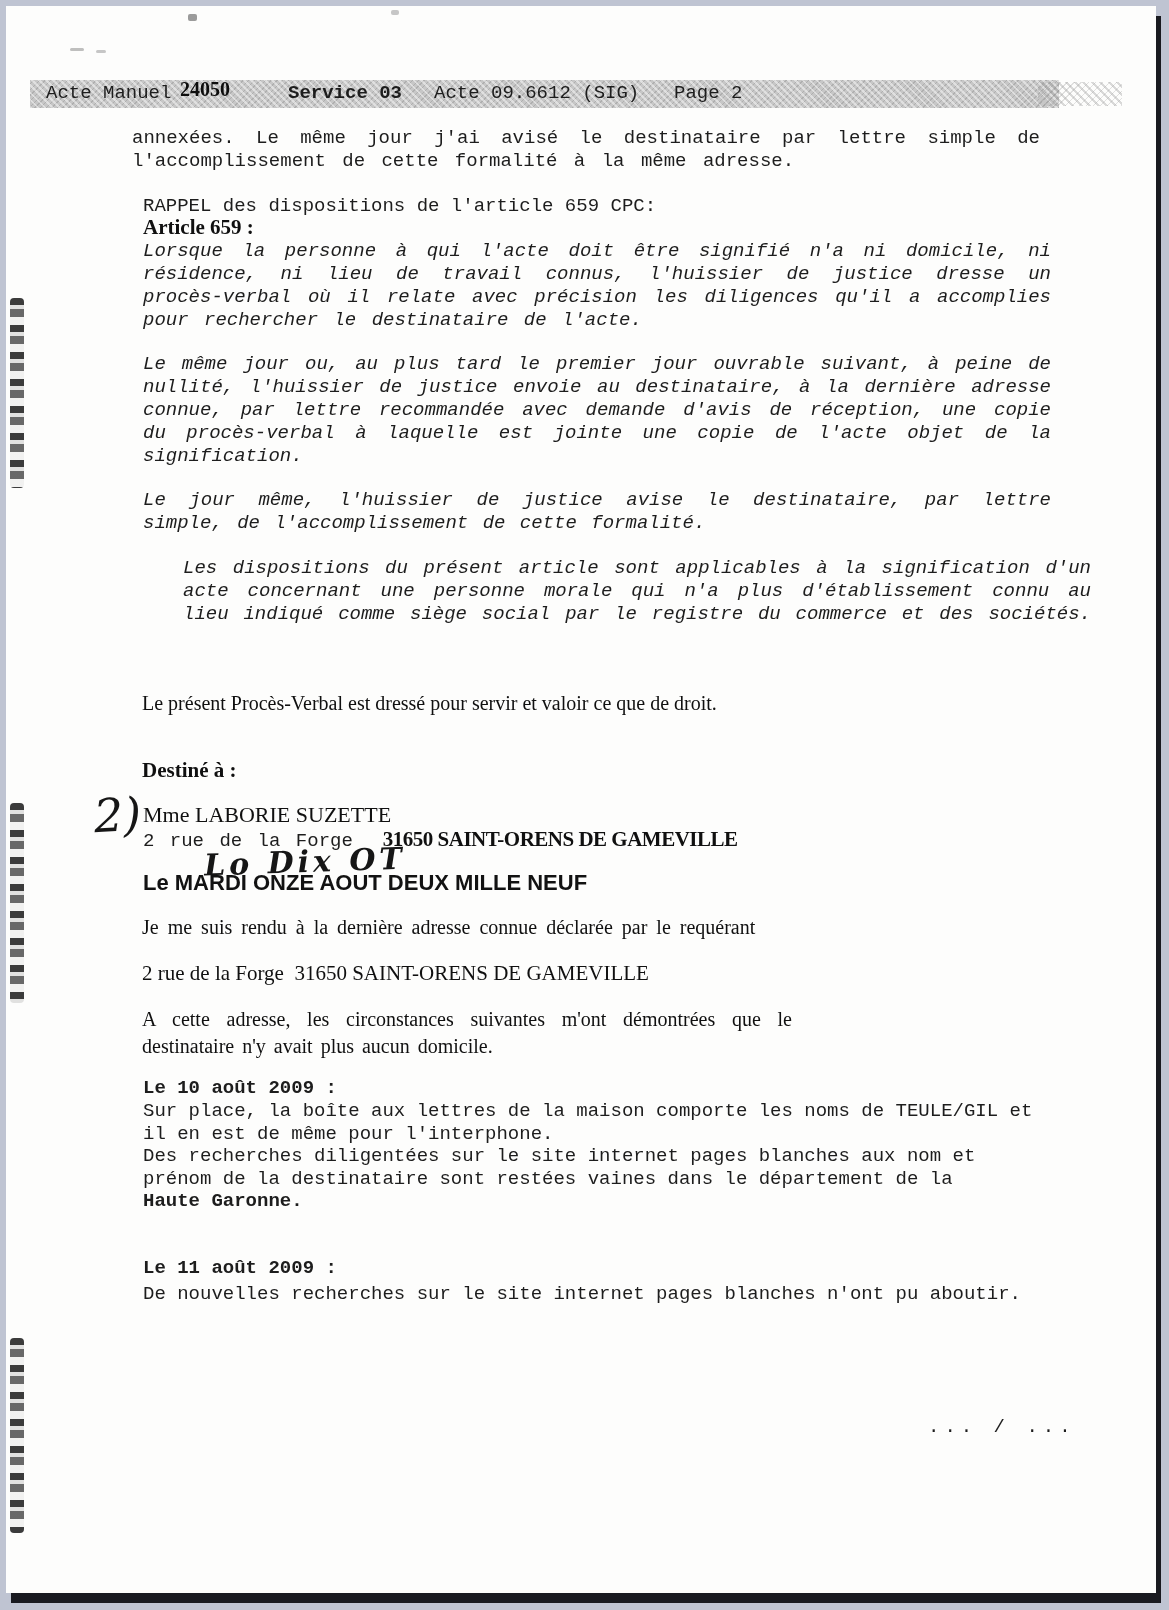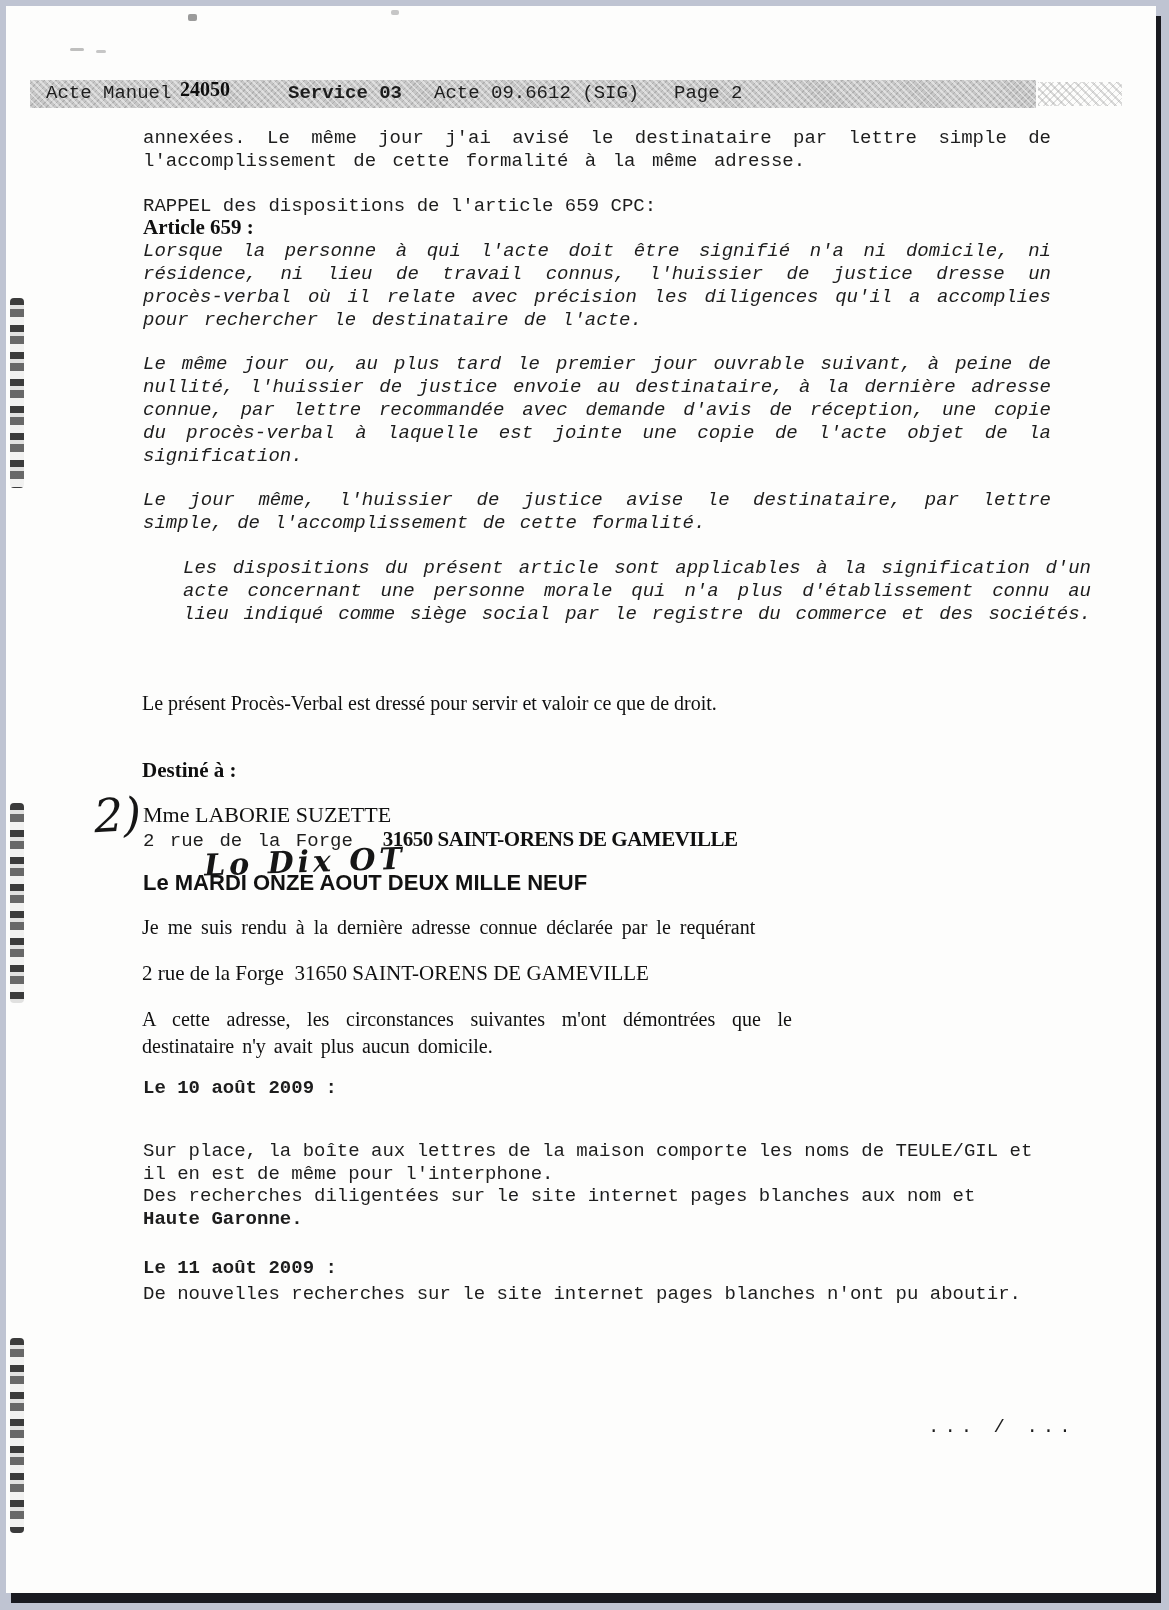--- a/index.html
+++ b/index.html
@@ -23,20 +23,21 @@
   .serif{font-family:"Liberation Serif","DejaVu Serif",serif;font-size:20px;color:#101010;}
   .just{text-align:justify;}
   .justlast{text-align:justify;text-align-last:justify;}
   
   .band{
     left:24px;top:74px;width:1006px;height:28px;
     background-color:#c7c7c7;
     background-image:
       repeating-linear-gradient(45deg, rgba(255,255,255,.45) 0 2px, rgba(0,0,0,0) 2px 5px),
       repeating-linear-gradient(-45deg, rgba(90,90,90,.22) 0 1px, rgba(0,0,0,0) 1px 4px);
+    padding-left: 23px;
   }
   .band-ext{
     left:1032px;top:76px;width:84px;height:24px;
     background-image:
       repeating-linear-gradient(45deg, rgba(150,150,150,.35) 0 2px, rgba(0,0,0,0) 2px 6px),
       repeating-linear-gradient(-45deg, rgba(150,150,150,.28) 0 1px, rgba(0,0,0,0) 1px 5px);
   }
   .band span{position:absolute;top:2px;white-space:nowrap;}
   .hdr-num{font-family:"Liberation Serif",serif;font-weight:bold;font-size:20px;top:-2px !important;color:#0d0d0d;}
   
@@ -75,21 +76,21 @@
 
   <div class="abs band mono">
     <span style="left:16px;">Acte Manuel</span>
     <span class="hdr-num" style="left:150px;">24050</span>
     <span class="mono-b" style="left:258px;">Service 03</span>
     <span style="left:404px;">Acte 09.6612 (SIG)</span>
     <span style="left:644px;">Page 2</span>
   </div>
   <div class="abs band-ext"></div>
 
-  <div class="abs mono just" style="left:137px;top:121px;width:908px;word-spacing:5px;">annexées. Le même jour j'ai avisé le destinataire par lettre simple de l'accomplissement de cette formalité à la même adresse.</div>
+  <div class="abs mono just" style="left:126px;top:121px;width:908px;word-spacing:5px;">annexées. Le même jour j'ai avisé le destinataire par lettre simple de l'accomplissement de cette formalité à la même adresse.</div>
 
   <div class="abs mono" style="left:137px;top:189px;">RAPPEL des dispositions de l'article 659 CPC:</div>
   <div class="abs serif" style="left:137px;top:209px;font-weight:bold;font-size:21px;">Article 659 :</div>
 
   <div class="abs mono mono-i just" style="left:137px;top:234px;width:908px;word-spacing:4px;">Lorsque la personne à qui l'acte doit être signifié n'a ni domicile, ni résidence, ni lieu de travail connus, l'huissier de justice dresse un procès-verbal où il relate avec précision les diligences qu'il a accomplies pour rechercher le destinataire de l'acte.</div>
   <div class="abs mono mono-i just" style="left:137px;top:347px;width:908px;word-spacing:4px;">Le même jour ou, au plus tard le premier jour ouvrable suivant, à peine de nullité, l'huissier de justice envoie au destinataire, à la dernière adresse connue, par lettre recommandée avec demande d'avis de réception, une copie du procès-verbal à laquelle est jointe une copie de l'acte objet de la signification.</div>
   <div class="abs mono mono-i just" style="left:137px;top:483px;width:908px;word-spacing:3px;">Le jour même, l'huissier de justice avise le destinataire, par lettre simple, de l'accomplissement de cette formalité.</div>
   <div class="abs mono mono-i justlast" style="left:137px;top:551px;width:908px;word-spacing:3px;margin-left:40px;">Les dispositions du présent article sont applicables à la signification d'un acte concernant une personne morale qui n'a plus d'établissement connu au lieu indiqué comme siège social par le registre du commerce et des sociétés.</div>
 
   <div class="abs serif" style="left:136px;top:686px;text-align:right;">Le présent Procès-Verbal est dressé pour servir et valoir ce que de droit.</div>
@@ -108,24 +109,25 @@
 
   <div class="abs serif" style="left:136px;top:910px;width:660px;word-spacing:4px;">Je me suis rendu à la dernière adresse connue déclarée par le requérant</div>
 
   <div class="abs" style="left:137px;top:864px;font-family:'Liberation Sans','DejaVu Sans',sans-serif;font-weight:bold;font-size:22px;color:#121212;">Le MARDI ONZE AOUT DEUX MILLE NEUF</div>
 
   <div class="abs serif" style="left:136px;top:955px;font-size:21px;white-space:pre;">2 rue de la Forge  31650 SAINT-ORENS DE GAMEVILLE</div>
 
   <div class="abs serif just" style="left:136px;top:1000px;width:650px;line-height:27px;word-spacing:3px;">A cette adresse, les circonstances suivantes m'ont démontrées que le destinataire n'y avait plus aucun domicile.</div>
 
   <div class="abs mono mono-b" style="left:137px;top:1071px;">Le 10 août 2009 :</div>
-  <div class="abs" style="left:137px;top:1094px;width:920px;margin-top:40px;">
+  <div class="abs" style="left:137px;top:1094px;width:920px;">
     <div class="mono" style="line-height:22.5px;">Sur place, la boîte aux lettres de la maison comporte les noms de TEULE/GIL et</div>
     <div class="mono" style="line-height:22.5px;">il en est de même pour l'interphone.</div>
     <div class="mono" style="line-height:22.5px;">Des recherches diligentées sur le site internet pages blanches aux nom et</div>
+    <div class="mono" style="line-height:22.5px;">prénom de la destinataire sont restées vaines dans le département de la</div>
     <div class="mono" style="line-height:22.5px;font-weight:bold;">Haute Garonne.</div>
   </div>
 
   <div class="abs mono mono-b" style="left:137px;top:1251px;">Le 11 août 2009 :</div>
   <div class="abs mono" style="left:137px;top:1277px;">De nouvelles recherches sur le site internet pages blanches n'ont pu aboutir.</div>
 
   <div class="abs mono cont-mark" style="left:922px;top:1410px;">... / ...</div>
 
 </div>
 

